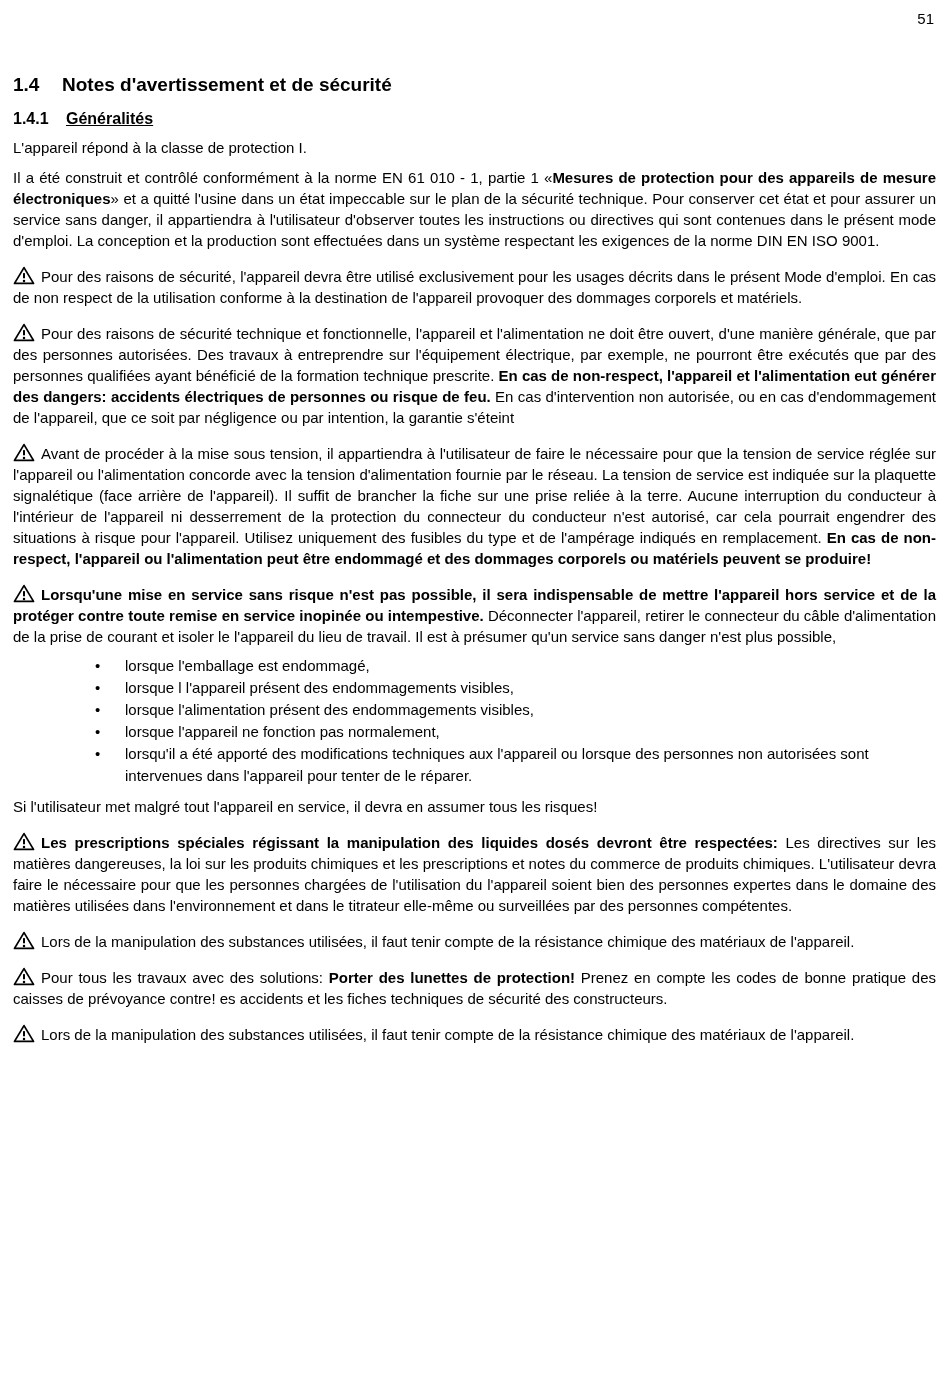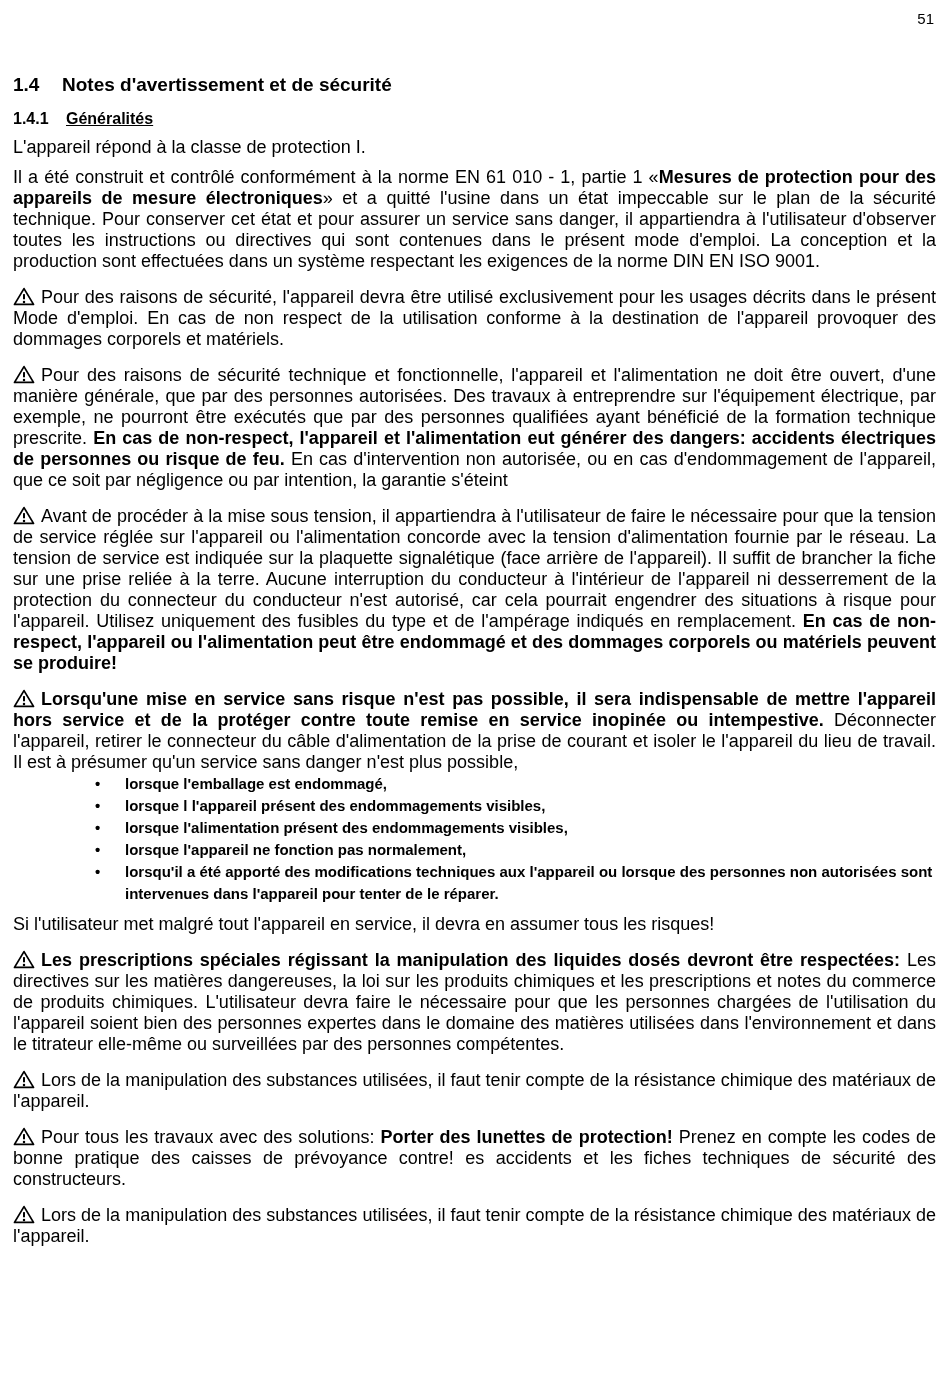--- a/index.html
+++ b/index.html
@@ -24,38 +24,37 @@
   }
   h1.section-heading .num { display: inline-block; width: 49px; }
   h2.subsection-heading {
     font-size: 16px;
     font-weight: 700;
     margin: 14px 0 0 0;
     text-decoration: underline;
   }
   h2.subsection-heading .num { display: inline-block; width: 53px; }
   .para {
-    font-size: 18px;
+    font-size: 15px;
     line-height: 21px;
     text-align: justify;
     margin: 9px 0 0 0;
   }
   .warning { margin-top: 15px; }
   .wicon {
     display: inline-block;
     width: 22px;
     height: 19px;
     vertical-align: -3px;
     margin-right: 6px;
   }
   ul.bullets {
     list-style: none;
-    margin: 0 0 0 0;
+    margin: 8px 0 0 0;
     padding: 0;
-    font-weight: bold;
   }
   ul.bullets li {
     font-size: 15px;
     line-height: 22px;
     padding-left: 112px;
     position: relative;
     text-align: left;
   }
   ul.bullets li::before {
     content: "\2022";

